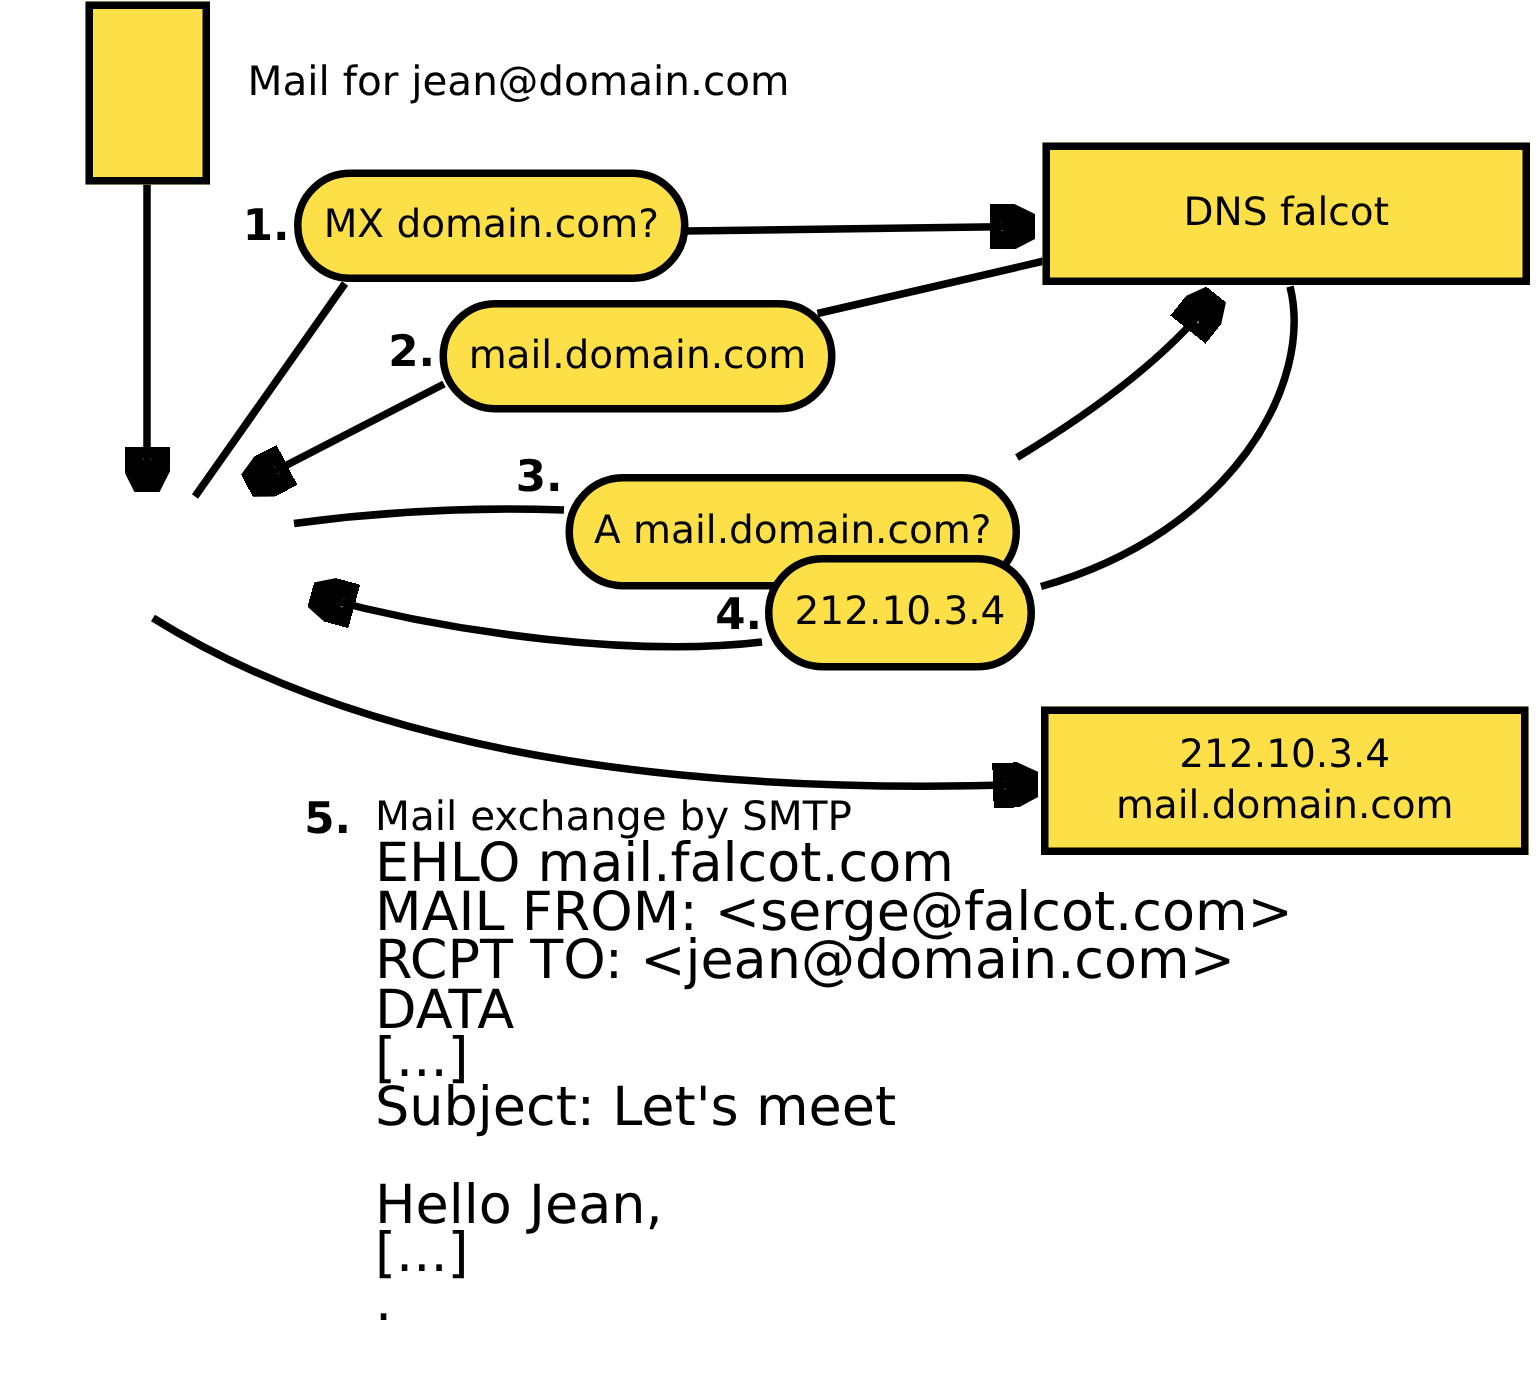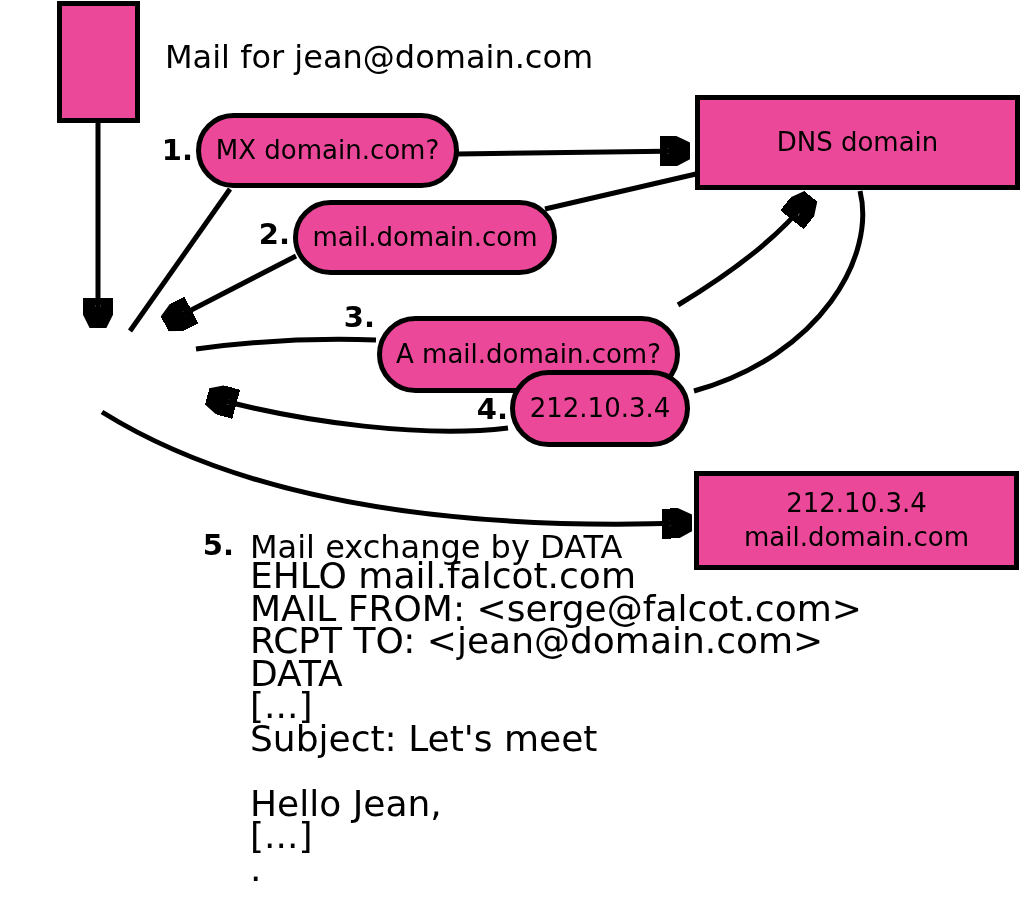--- a/index.html
+++ b/index.html
@@ -20,37 +20,37 @@
     position: absolute;
     left: 0; top: 0;
     width: 1024px;
     height: 919px;
     z-index: 1;
   }
   .wires path { stroke: #000000; stroke-width: 5; fill: none; }
   .node {
     position: absolute;
     box-sizing: border-box;
-    background: #ec4899;
+    background: #fde047;
     border: 5px solid #000000;
     display: flex;
     align-items: center;
     justify-content: center;
     font-size: 26px;
     z-index: 2;
     line-height: 1.3;
   }
   .pill {
     border-radius: 40px;
   }
   .mailserver { flex-direction: column; }
   .txt {
     position: absolute;
     z-index: 3;
-    font-size: 32px;
+    font-size: 27px;
     line-height: 1.1;
     white-space: nowrap;
   }
   .num {
     position: absolute;
     z-index: 3;
     font-weight: bold;
     font-size: 29px;
     line-height: 1.05;
     text-align: right;
@@ -106,21 +106,21 @@
     <path d="M 508 428 C 425 438, 305 423, 213 398" marker-end="url(#arrowhead)"></path>
     <path d="M 102 412 C 240 498, 440 531, 686 523" marker-end="url(#arrowhead)"></path>
   </svg>
 
   <div class="node envelope"></div>
 
   <div class="txt title">Mail for jean@domain.com</div>
 
 
   <div class="node dns">
-    <span>DNS domain</span>
+    <span>DNS falcot</span>
   </div>
 
   <div class="node mailserver">
     <div>212.10.3.4</div>
     <div>mail.domain.com</div>
   </div>
 
   <div class="num num1">1.</div>
   <div class="node pill pill1">
     <span>MX domain.com?</span>
@@ -135,21 +135,21 @@
   <div class="node pill pill3">
     <span>A mail.domain.com?</span>
   </div>
 
   <div class="num num4">4.</div>
   <div class="node pill pill4">
     <span>212.10.3.4</span>
   </div>
 
   <div class="num num5">5.</div>
-  <div class="txt step5label">Mail exchange by DATA</div>
+  <div class="txt step5label">Mail exchange by SMTP</div>
 
   <div class="smtp">EHLO mail.falcot.com
 MAIL FROM: &lt;serge@falcot.com&gt;
 RCPT TO: &lt;jean@domain.com&gt;
 DATA
 [...]
 Subject: Let's meet
 
 Hello Jean,
 [...]

